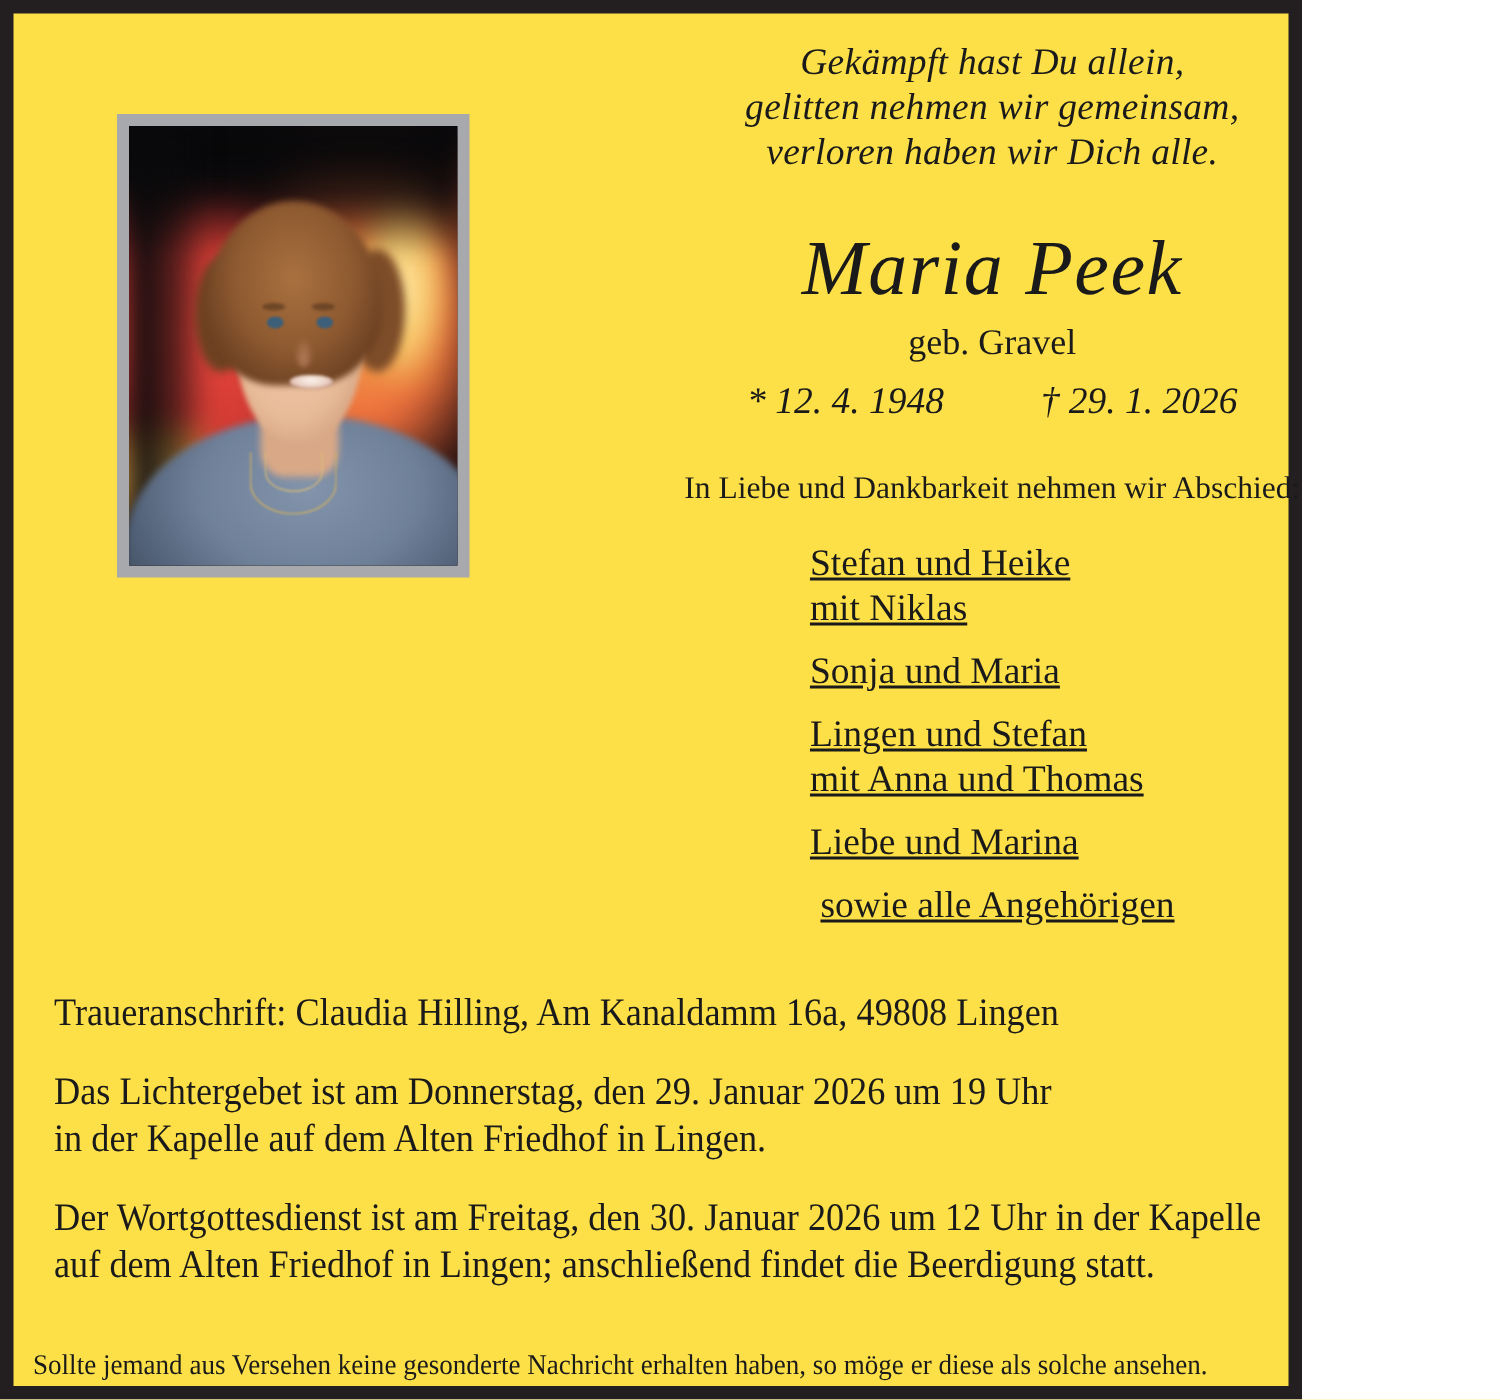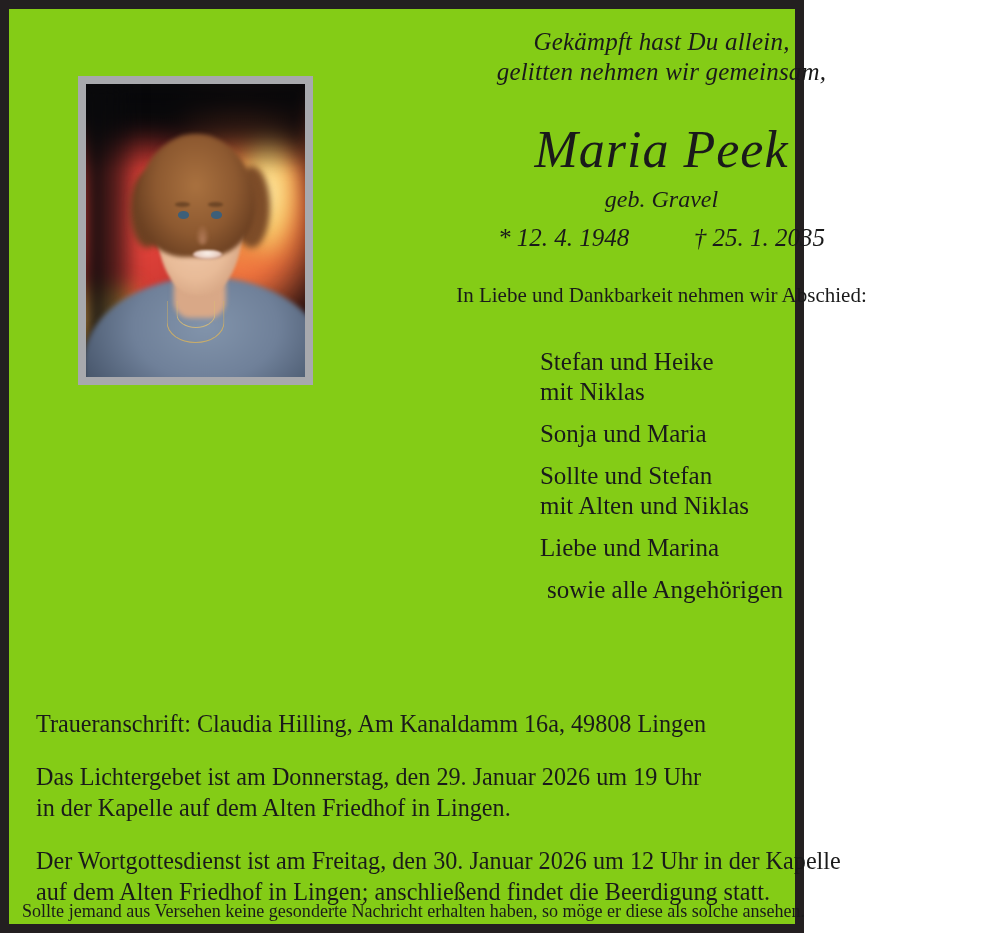--- a/index.html
+++ b/index.html
@@ -11,23 +11,23 @@
     width: 1000px;
     height: 933px;
     overflow: hidden;
     font-family: "Liberation Serif", serif;
     color: #1a1a1a;
   }
 
   .notice-card {
     position: relative;
     box-sizing: border-box;
-    width: 804px;
+    width: 868px;
     height: 933px;
-    background: #84cc16;
+    background: #fde047;
     border: 9px solid #231f20;
   }
 
   
   .portrait-frame {
     position: absolute;
     left: 69px;
     top: 67px;
     width: 235px;
     height: 309px;
@@ -254,58 +254,58 @@
     letter-spacing: 0.2px;
   }
   .deceased-name {
     font-style: italic;
     font-size: 52px;
     line-height: 66px;
     margin-top: 30px;
     letter-spacing: 1px;
   }
   .maiden-name {
-    font-style: italic;
     font-size: 24px;
     line-height: 28px;
     margin-top: 2px;
   }
   .life-dates {
     font-style: italic;
     font-size: 25px;
     line-height: 30px;
     margin-top: 10px;
   }
   .life-dates .gap { display: inline-block; width: 52px; }
 
   .farewell-line {
     font-size: 21px;
     line-height: 32px;
     margin-top: 26px;
   }
 
   .mourners {
-    margin-top: 36px;
+    margin-top: 20px;
     display: inline-block;
     text-align: left;
+    text-decoration: underline;
   }
   .mourner-group {
     font-size: 25px;
     line-height: 30px;
     margin-bottom: 12px;
   }
   .mourner-group:last-child { margin-bottom: 0; }
   .mourner-line { white-space: nowrap; }
   .mourner-group.closing { padding-left: 7px; }
 
   
   .lower-block {
     position: absolute;
     left: 27px;
-    top: 700px;
+    top: 651px;
     width: 946px;
     font-family: "Liberation Serif", serif;
   }
   .address-line {
     font-size: 26px;
     line-height: 30px;
     transform: scaleX(0.93);
     transform-origin: left center;
   }
   .service-paragraph {
@@ -358,46 +358,47 @@
       <div class="fig-necklace"></div>
       <div class="fig-necklace2"></div>
     </div>
   </div>
 
   <div class="text-column">
 
     <div class="epigraph">
       <div>Gekämpft hast Du allein,</div>
       <div>gelitten nehmen wir gemeinsam,</div>
+      <div>verloren haben wir Dich alle.</div>
     </div>
 
     <div class="deceased-name">Maria Peek</div>
     <div class="maiden-name">geb. Gravel</div>
 
     <div class="life-dates">
       <span>*</span>
       <span>12. 4. 1948</span>
       <span class="gap"></span>
       <span>†</span>
-      <span>25. 1. 2035</span>
+      <span>29. 1. 2026</span>
     </div>
 
     <div class="farewell-line">In Liebe und Dankbarkeit nehmen wir Abschied:</div>
 
     <div class="mourners">
       <div class="mourner-group">
         <div class="mourner-line">Stefan und Heike</div>
         <div class="mourner-line">mit Niklas</div>
       </div>
       <div class="mourner-group">
         <div class="mourner-line">Sonja und Maria</div>
       </div>
       <div class="mourner-group">
-        <div class="mourner-line">Sollte und Stefan</div>
-        <div class="mourner-line">mit Alten und Niklas</div>
+        <div class="mourner-line">Lingen und Stefan</div>
+        <div class="mourner-line">mit Anna und Thomas</div>
       </div>
       <div class="mourner-group">
         <div class="mourner-line">Liebe und Marina</div>
       </div>
       <div class="mourner-group closing">
         <div class="mourner-line">sowie alle Angehörigen</div>
       </div>
     </div>
   </div>
 

